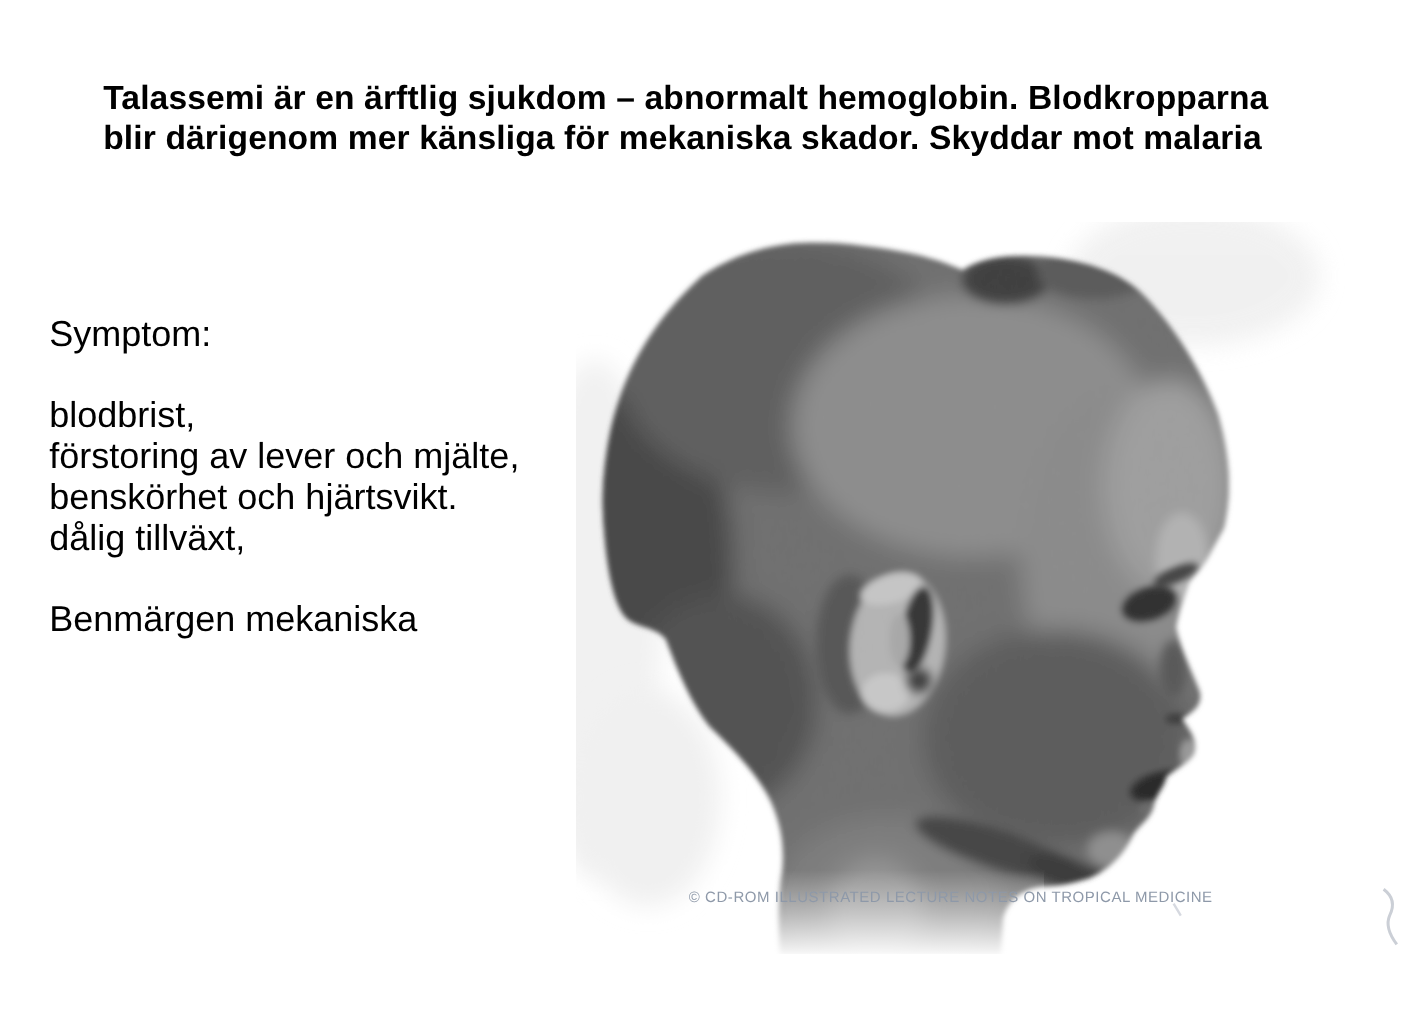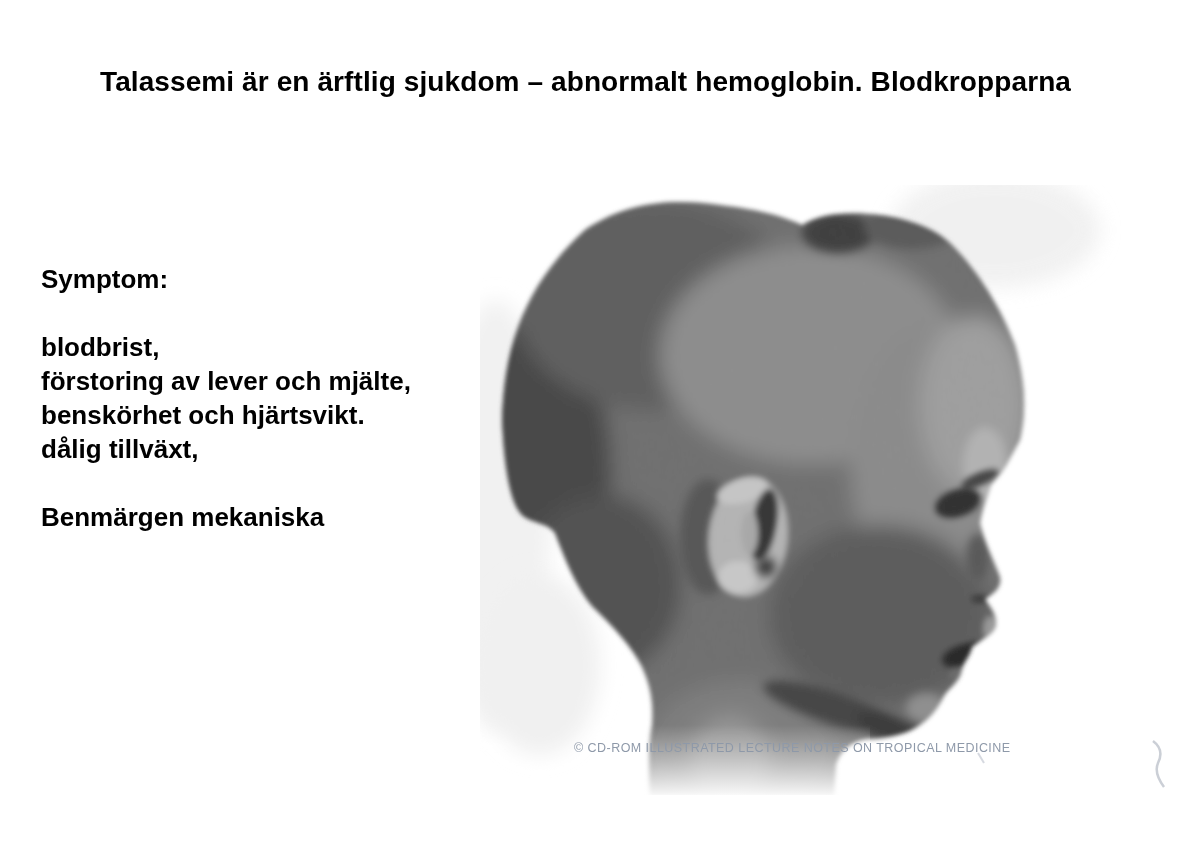--- a/index.html
+++ b/index.html
@@ -5,27 +5,27 @@
   html,body{margin:0;padding:0;background:#ffffff;}
   .slide{
     position:relative;
     width:1178px;height:860px;
     background:#ffffff;
     overflow:hidden;
     font-family:"Liberation Sans", sans-serif;
     color:#000;
   }
   .title{
-    position:absolute;left:100px;top:65px;
+    position:absolute;left:86px;top:65px;
     font-size:28px;font-weight:700;line-height:33px;
     letter-spacing:0.1px;white-space:nowrap;
   }
   .symptoms{
     position:absolute;left:41px;top:262px;
-    font-size:26px;font-weight:700;line-height:34px;
+    font-size:30px;font-weight:400;line-height:34px;
     white-space:nowrap;
   }
   .sym-head{margin:0 0 34px 0;}
   .sym-footer{margin:34px 0 0 0;}
   .photo{
     position:absolute;left:480px;top:185px;margin:0;
     width:698px;height:610px;
   }
   .photo svg{position:absolute;left:0;top:0;}
   .caption{
@@ -36,20 +36,21 @@
     margin-left:16px;
   }
 </style>
 </head>
 <body>
 
 <div class="slide">
 
   <div class="title">
     <div>Talassemi är en ärftlig sjukdom – abnormalt hemoglobin. Blodkropparna</div>
+    <div>blir därigenom mer känsliga för mekaniska skador. Skyddar mot malaria</div>
   </div>
 
   <div class="symptoms">
     <div class="sym-head">Symptom:</div>
     <div class="sym-item">blodbrist,</div>
     <div class="sym-item">förstoring av lever och mjälte,</div>
     <div class="sym-item">benskörhet och hjärtsvikt.</div>
     <div class="sym-item">dålig tillväxt,</div>
     <div class="sym-footer">Benmärgen mekaniska</div>
   </div>

